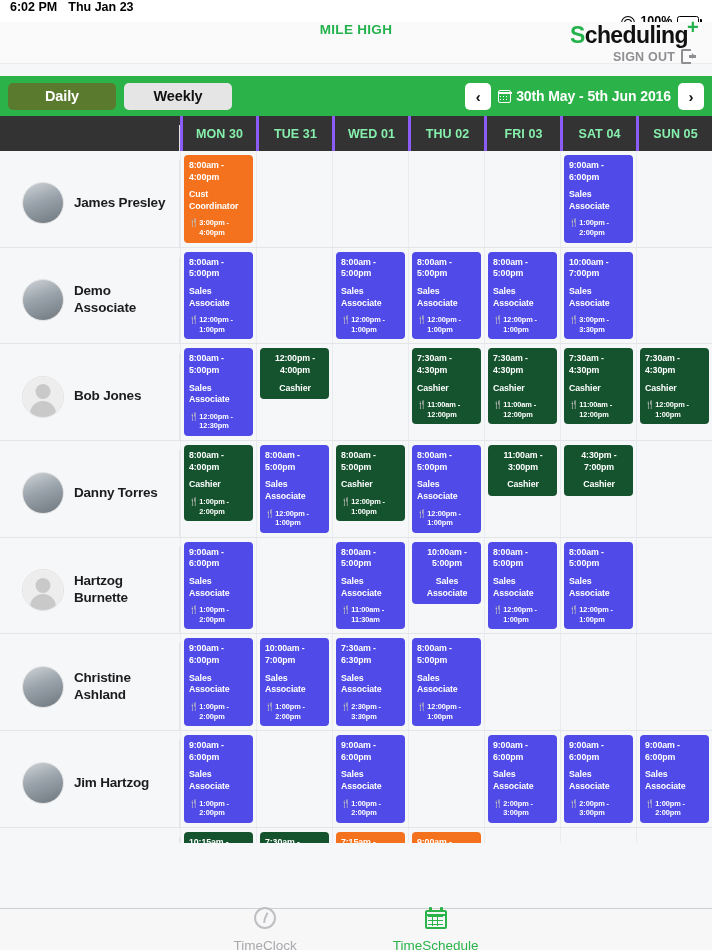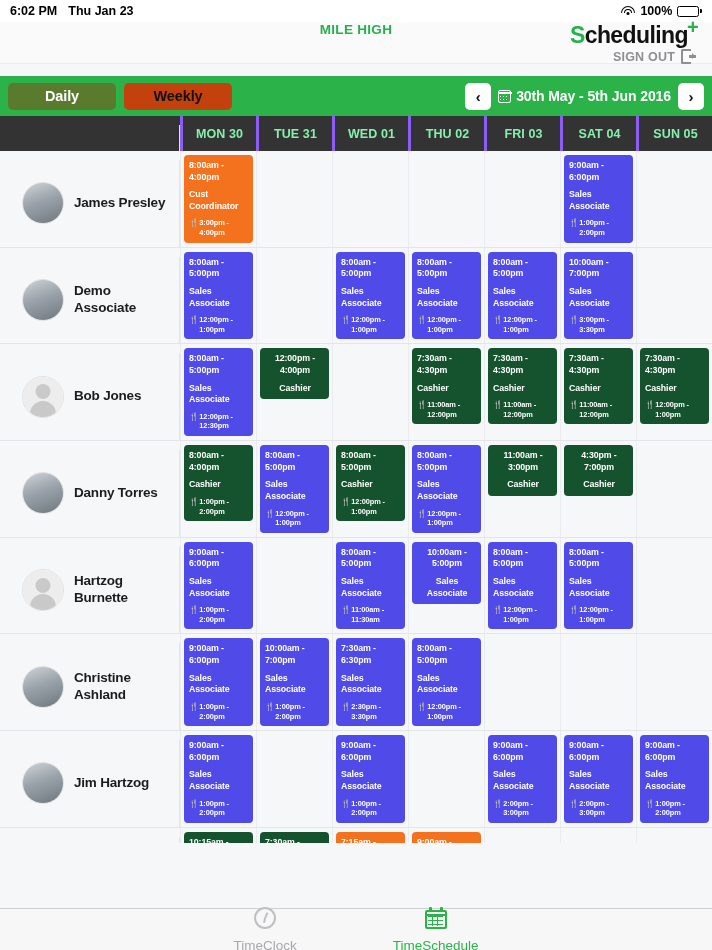--- a/index.html
+++ b/index.html
@@ -7,21 +7,21 @@
   html,body { width:712px; height:950px; overflow:hidden; }
   body {
     font-family:"Liberation Sans", sans-serif;
     background:#f6f7f9;
     -webkit-font-smoothing:antialiased;
   }
 
   
   .statusbar{
     height:22px; background:#ffffff; display:flex; 
-    padding:0 10px; font-size:12.5px; color:#000; font-weight:600;
+    padding:0 10px; font-size:12.5px; color:#000; font-weight:600;flex-direction:column;
   }
   .sb-left{ display:flex; align-items:center; gap:11px; }
   .sb-right{ margin-left:auto; display:flex; align-items:center; gap:5px; }
   .wifi-ico{ display:inline-block; width:14px; height:11px; position:relative; }
   .wifi-ico i{ position:absolute; left:50%; transform:translateX(-50%);
     border:1.6px solid #000; border-bottom:none; border-radius:50% 50% 0 0/100% 100% 0 0; }
   .wifi-ico i:nth-child(1){ width:14px; height:7px; top:0; }
   .wifi-ico i:nth-child(2){ width:8px;  height:4px; top:3.2px; }
   .wifi-ico i:nth-child(3){ width:3px;  height:3px; top:6.6px; background:#000; border-radius:50%; border:none;}
   .batt{ display:inline-flex; align-items:center; }
@@ -54,21 +54,21 @@
   
   .toolbar{
     height:40px; background:#2bb34a; display:flex; align-items:center;
     padding:0 8px; gap:8px;margin-top:12px;
   }
   .seg{
     min-width:108px; height:27px; border-radius:5px; display:flex; align-items:center;
     justify-content:center; font-size:14.5px; font-weight:700; letter-spacing:-.1px;
   }
   .seg.active{ background:#5a7a2e; color:#ffffff; }
-  .seg.inactive{ background:#c2410c; color:#111111;text-align:center; }
+  .seg.inactive{ background:#e5e5e5; color:#111111;text-align:center; }
   .datenav{ margin-left:auto; display:flex; align-items:center; gap:7px; }
   .navbtn{
     width:26px; height:27px; background:#ffffff; border-radius:5px;
     display:flex; align-items:center; justify-content:center;
     font-size:15px; font-weight:700; color:#111;
   }
   .daterange{
     display:flex; align-items:center; gap:5px; color:#ffffff;
     font-size:14px; font-weight:700; letter-spacing:-.1px; white-space:nowrap;
   }

